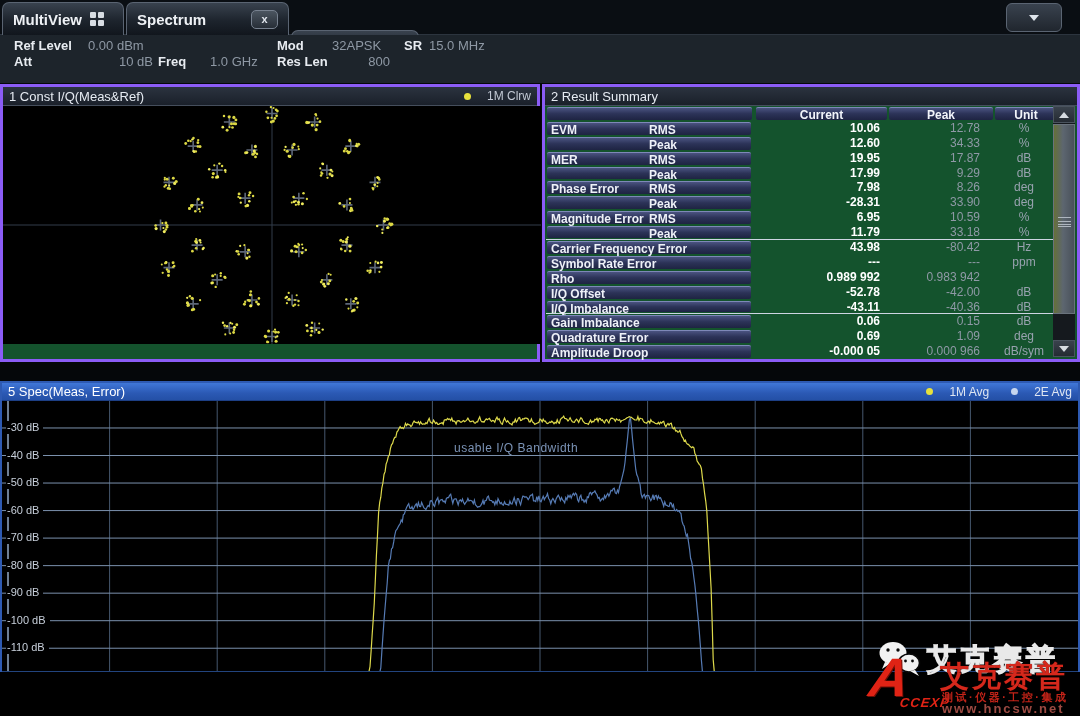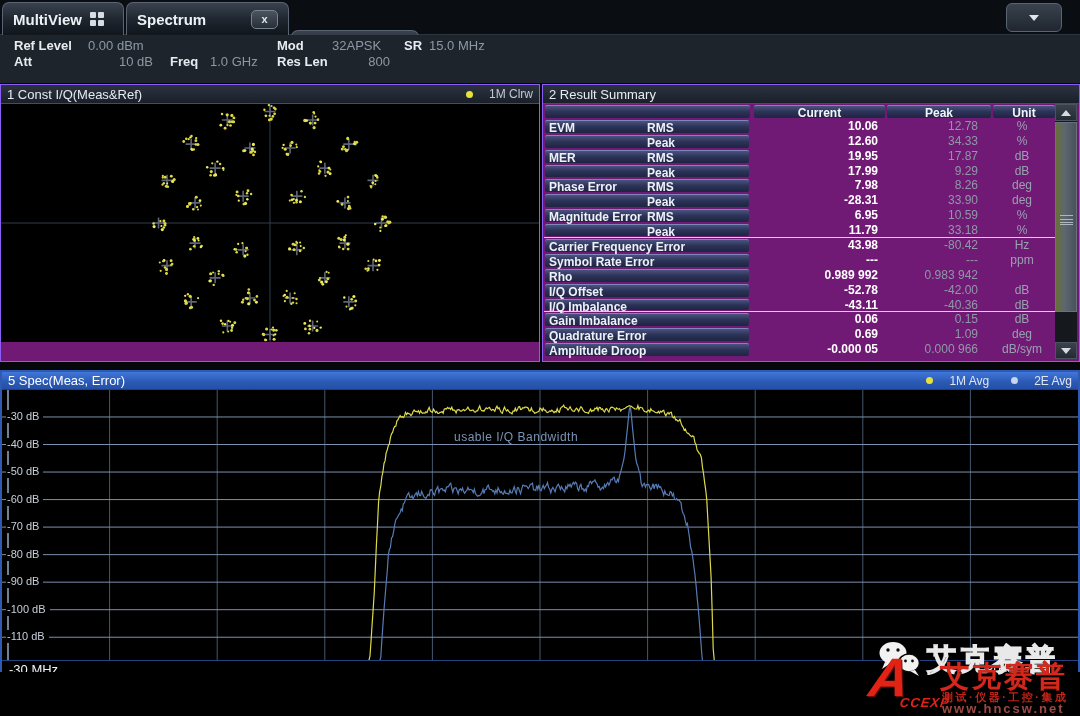--- a/index.html
+++ b/index.html
@@ -26,21 +26,21 @@
                 border-top:6px solid #dfe5ec;}
 
   
   .settings{position:absolute;left:0;top:35px;width:1080px;height:49px;background:#1d242b;
             border-bottom:1px solid #05070a;font-size:13px;}
   .skey{position:absolute;font-weight:bold;color:#e8ecf1;white-space:nowrap;}
   .sval{position:absolute;color:#8e98a4;white-space:nowrap;}
   .sval.r{text-align:right;}
 
   
-  .panel{position:absolute;background:#701a75;border:1px solid #8b5cf6;}
+  .panel{position:absolute;background:#14532d;border:3px solid #8b5cf6;}
   .ptitle{position:absolute;left:0;top:0;right:0;height:19px;
           background:linear-gradient(180deg,#2b333f,#1a202a);border-bottom:1px solid #454e5c;
           font-size:13px;color:#e6ebf2;display:flex;align-items:center;padding:0 6px;}
   .ptitle .legend{margin-left:auto;display:flex;align-items:center;gap:16px;font-size:12px;color:#c2c9d4;}
   .dot{width:7px;height:7px;border-radius:50%;display:inline-block;}
   .xbar{position:absolute;left:0;right:0;height:19px;background:#000;font-size:13px;color:#f0f3f7;
         display:flex;align-items:center;padding:0 7px;}
   .xbar .xr{margin-left:auto;}
 
   
@@ -74,21 +74,21 @@
   .sbtn.up{top:0;} .sbtn.up .tri{border-bottom:6px solid #d6dbe1;}
   .sbtn.dn{bottom:0;} .sbtn.dn .tri{border-top:6px solid #d6dbe1;}
   .sthumb{position:absolute;left:0;top:18px;width:22px;height:190px;
           background:linear-gradient(90deg,#49515a,#667039 0,#5d6670 45%,#49515a);border:1px solid #6a737d;}
   .sgrip{position:absolute;left:4px;top:92px;width:13px;height:10px;
          border-top:1px solid #aeb6bf;border-bottom:1px solid #aeb6bf;}
   .sgrip:before{content:"";position:absolute;left:0;right:0;top:3px;border-top:1px solid #aeb6bf;}
   .sgrip:after{content:"";position:absolute;left:0;right:0;top:6px;border-top:1px solid #aeb6bf;}
 
   
-  #specPanel{left:0;top:370px;width:1080px;height:309px;border:2px solid #2e5ab2;background:#000;}
+  #specPanel{left:0;top:381px;width:1080px;height:309px;border:2px solid #2e5ab2;background:#000;}
   #specPanel .ptitle{height:18px;background:linear-gradient(180deg,#4077d8,#2b59b4 60%,#2450a6);
                      border-bottom:1px solid #1d3f85;color:#fff;}
   #specPanel .ptitle .legend{color:#dfe6f2;}
   #specPlot{position:absolute;left:0;top:18px;width:1076px;height:272px;background:#000;}
   .ylab{position:absolute;left:4px;font-size:11px;color:#c7cfda;background:#000;padding:0 4px 0 1px;
         line-height:13px;}
   .spec-ann{position:absolute;left:452px;top:40px;font-size:12px;color:#7b93b6;letter-spacing:0.5px;}
   #specPanel .xbar{bottom:0;height:17px;border-top:1px solid #22447e;}
 
   .blackstrip{position:absolute;left:0;top:672px;width:1080px;height:44px;background:#000;}
@@ -140,21 +140,21 @@
   <div class="settings">
     <span class="skey" style="left:14px;top:3px;">Ref Level</span>
     <span class="sval" style="left:88px;top:3px;">0.00 dBm</span>
     <span class="skey" style="left:277px;top:3px;">Mod</span>
     <span class="sval" style="left:332px;top:3px;">32APSK</span>
     <span class="skey" style="left:404px;top:3px;">SR</span>
     <span class="sval" style="left:429px;top:3px;">15.0 MHz</span>
 
     <span class="skey" style="left:14px;top:19px;text-align:right;">Att</span>
     <span class="sval r" style="left:85px;top:19px;width:68px;">10 dB</span>
-    <span class="skey" style="left:170px;top:19px;">Freq</span>
+    <span class="skey" style="left:158px;top:19px;">Freq</span>
     <span class="sval" style="left:210px;top:19px;">1.0 GHz</span>
     <span class="skey" style="left:277px;top:19px;">Res Len</span>
     <span class="sval r" style="left:332px;top:19px;width:58px;">800</span>
 
     <span class="sval" style="left:14px;top:34px;margin-top:28px;">YIG Bypass</span>
   </div>
 
   <div class="panel" id="constPanel">
     <div class="ptitle">
       <span>1 Const I/Q(Meas&amp;Ref)</span>

